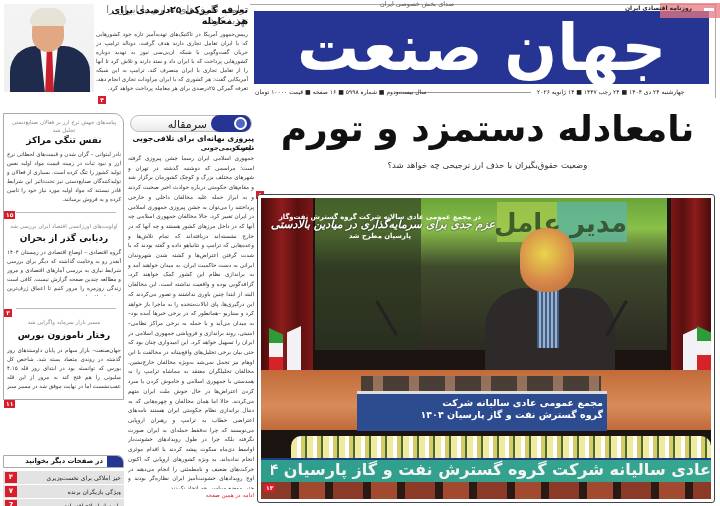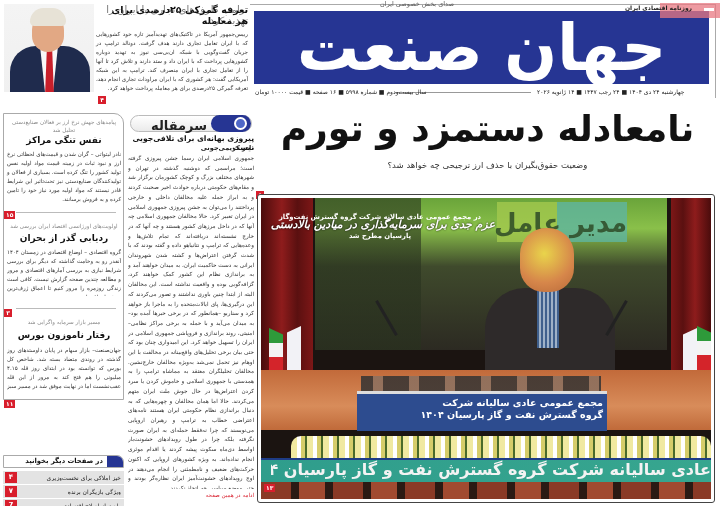--- a/index.html
+++ b/index.html
@@ -103,21 +103,21 @@
   .photo-page { position:absolute; left:3px; bottom:5px; }
 
   
   .ed-header {
     left: 130px; top: 115px; width: 122px; height: 17px;
     border-radius: 9px; border:1px solid #bbb;
     background: linear-gradient(180deg,#fff,#eaeaea);
   }
   .ed-header .blue { position:absolute; right:0; top:-1px; width:40px; height:17px; border-radius:9px; background:#263593; }
   .ed-header .circ { position:absolute; right:4px; top:1px; width:13px; height:13px; border-radius:50%; border:2px solid #fff; background:#4f68c8; }
-  .ed-header .lab { position:absolute; right:44px; top:2px; font-size:13px; font-weight:bold; color:#222; }
+  .ed-header .lab { position:absolute; right:44px; top:2px; font-size:11px; font-weight:normal; color:#222; }
   .ed-title { left: 128px; top: 134px; width: 126px; font-size: 7.6px; font-weight:bold; text-align:right; color:#111; }
   .ed-author { left: 128px; top: 144px; width: 126px; font-size: 6.5px; font-weight:bold; text-align:right; color:#222; }
   .ed-body { left: 128px; top: 154px; width: 126px; font-size: 5.7px; line-height: 9.7px; color:#333; text-align:justify; height: 335px; overflow:hidden; }
   .ed-cont { left: 128px; top: 492px; width: 126px; text-align:right; font-size: 5.6px; color:#d81e2c; }
 
   
   .side-box {
     left: 3px; top: 113px; width: 121px; height: 287px;
     border: 1px solid #aaa; border-radius: 0 10px 0 0;
   }

